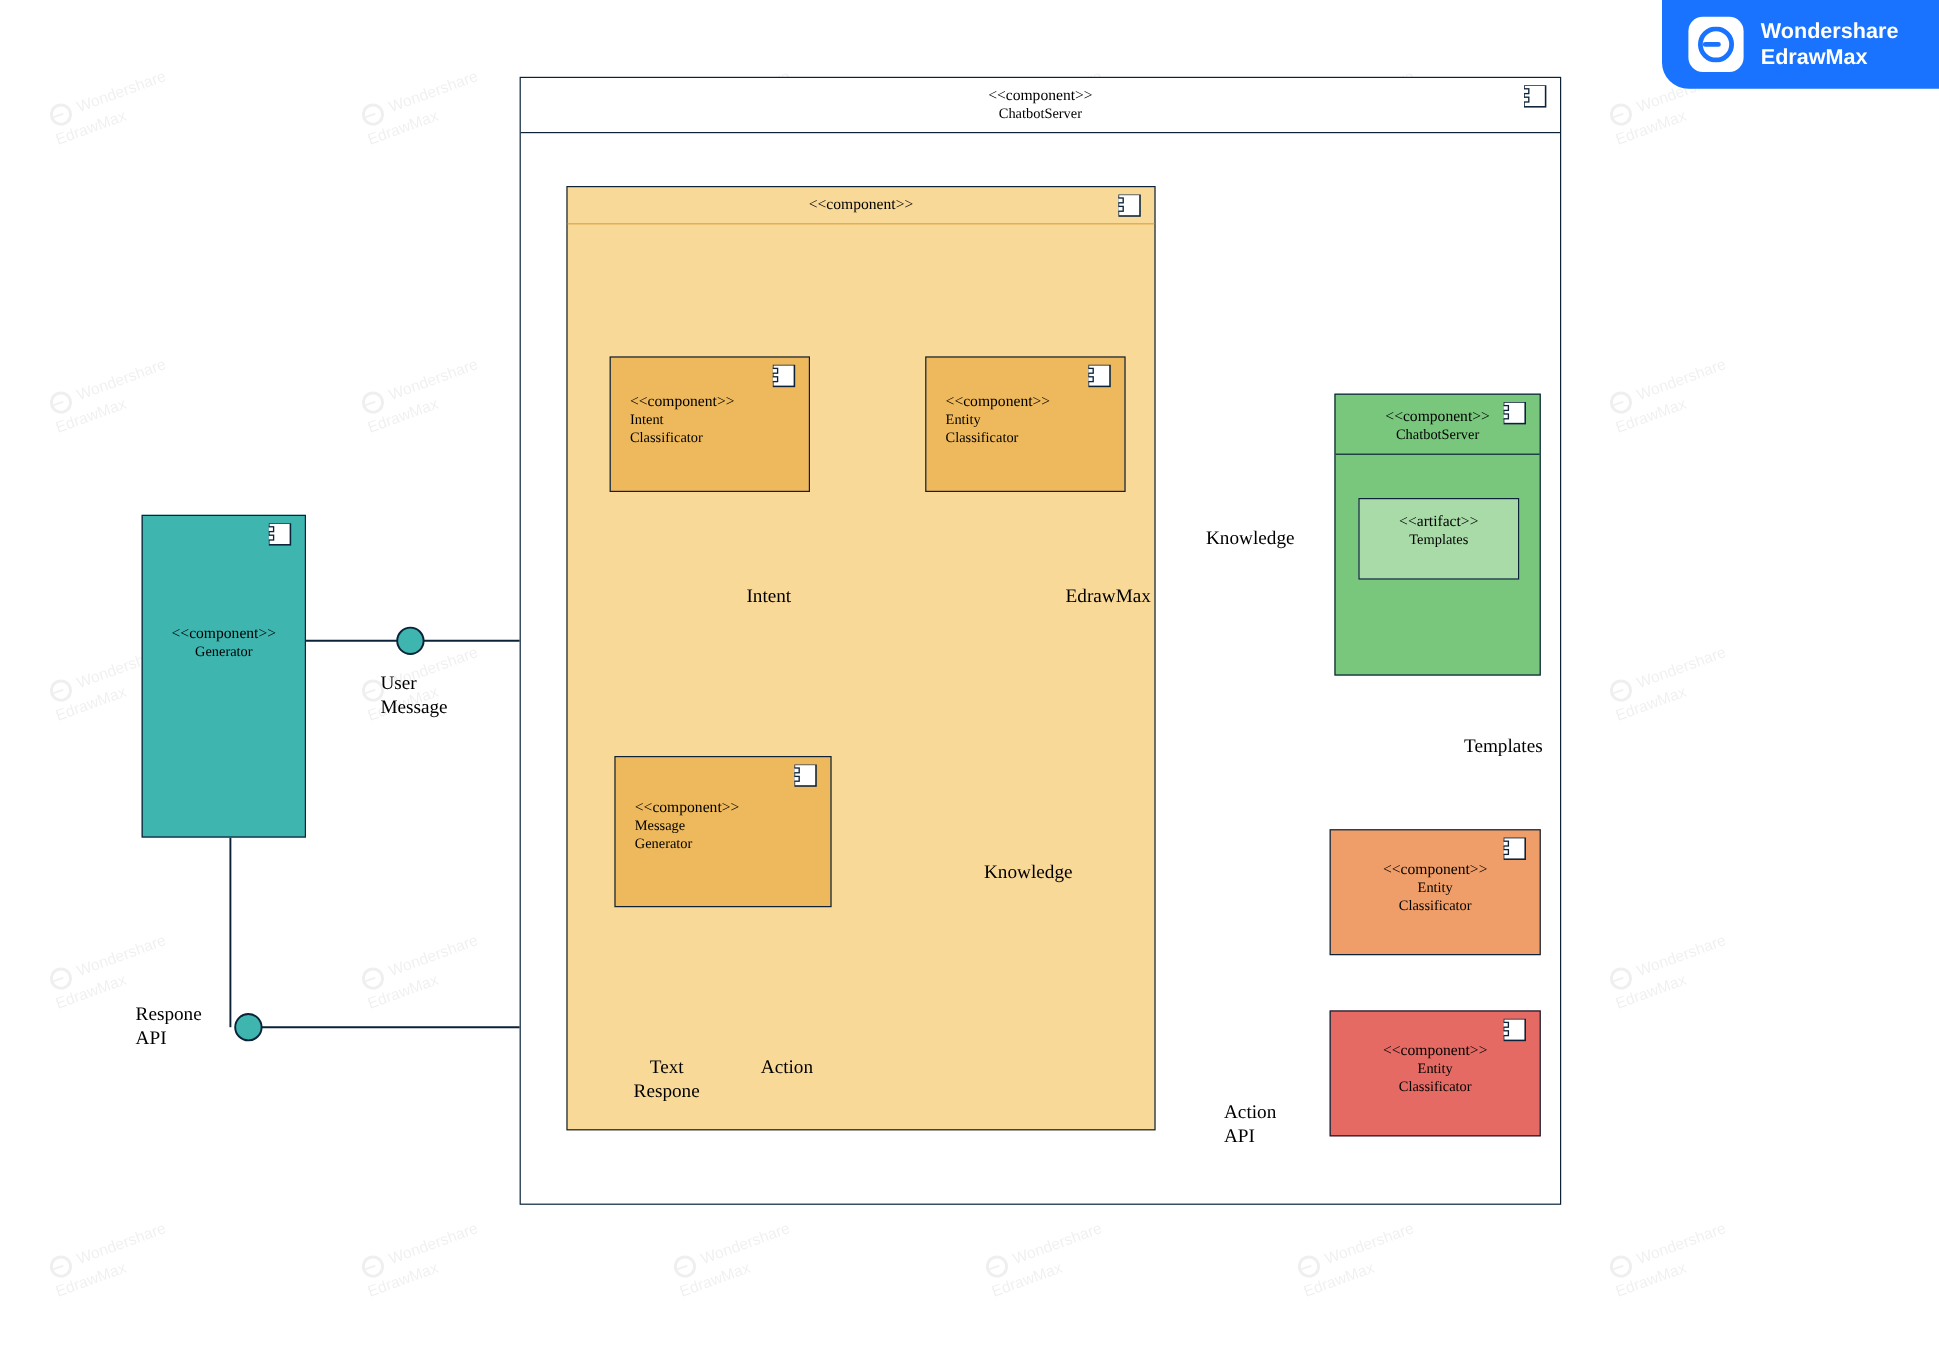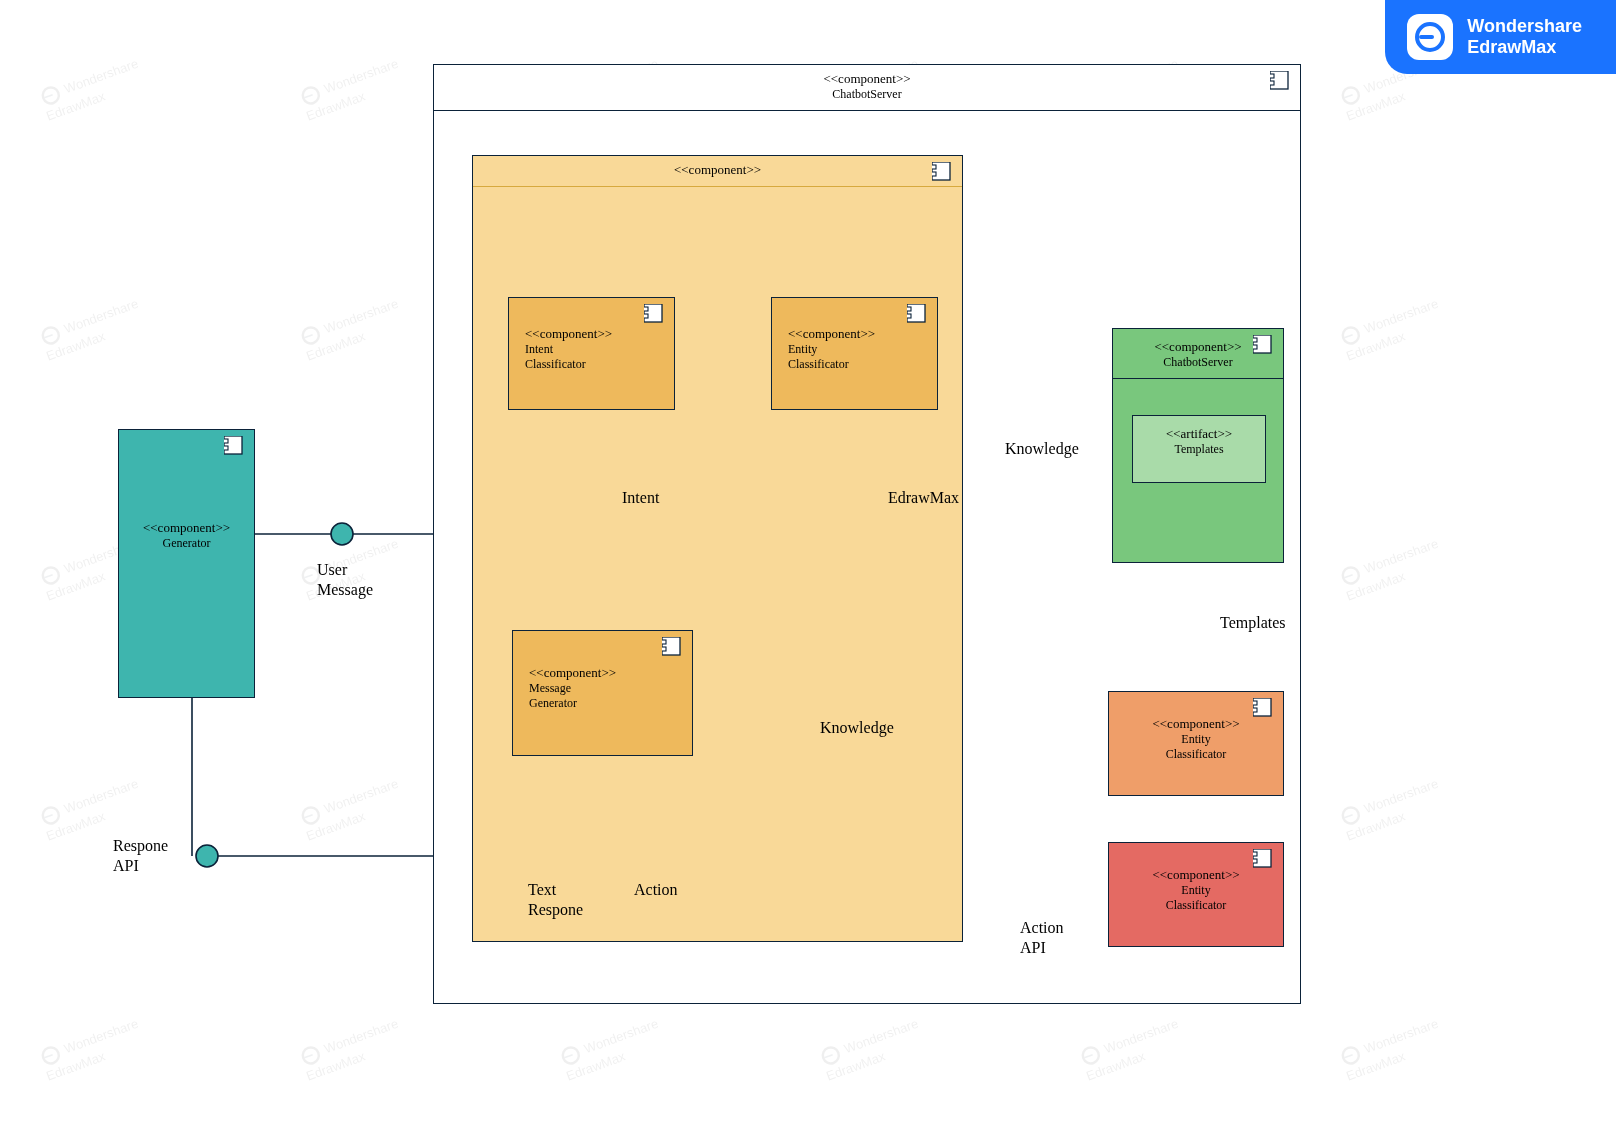--- a/index.html
+++ b/index.html
@@ -293,21 +293,21 @@
     </div>
   </div>
 
   <div class="lbl" style="left:317px;top:560px;white-space:pre;text-align:left">User
 Message</div>
   <div class="lbl" style="left:622px;top:488px">Intent</div>
   <div class="lbl" style="left:888px;top:488px">EdrawMax</div>
   <div class="lbl" style="left:1005px;top:439px">Knowledge</div>
   <div class="lbl" style="left:820px;top:718px">Knowledge</div>
   <div class="lbl" style="left:1220px;top:613px">Templates</div>
-  <div class="lbl" style="left:528px;top:880px;white-space:pre;text-align:left">Text
+  <div class="lbl" style="left:528px;top:880px;white-space:pre;text-align:center">Text
 Respone</div>
   <div class="lbl" style="left:634px;top:880px">Action</div>
   <div class="lbl" style="left:113px;top:836px;white-space:pre">Respone
 API</div>
   <div class="lbl" style="left:1020px;top:918px;white-space:pre">Action
 API</div>
 
   <div class="badge">
     <div class="bico">
       <svg width="30" height="30" viewBox="0 0 30 30">

